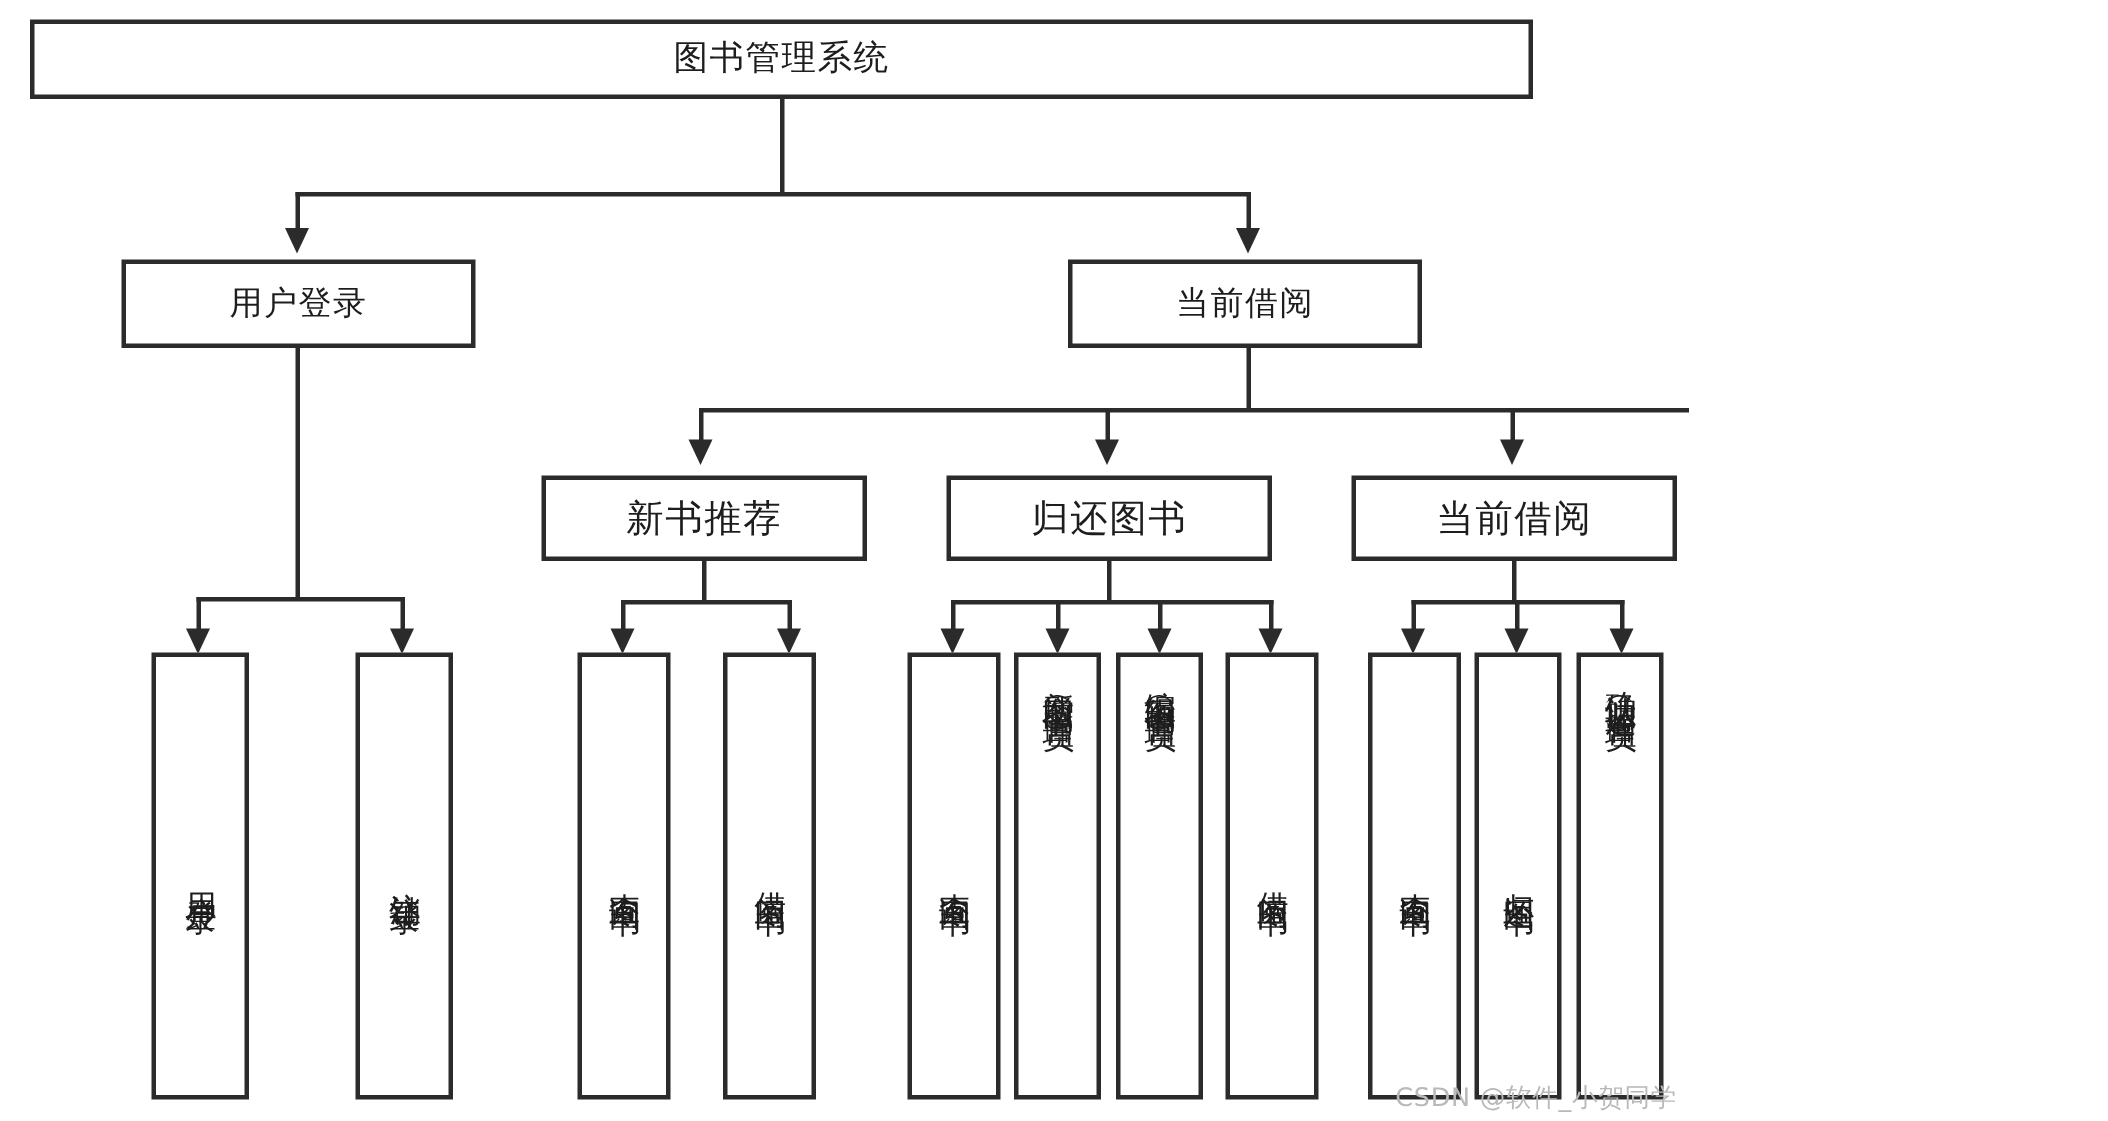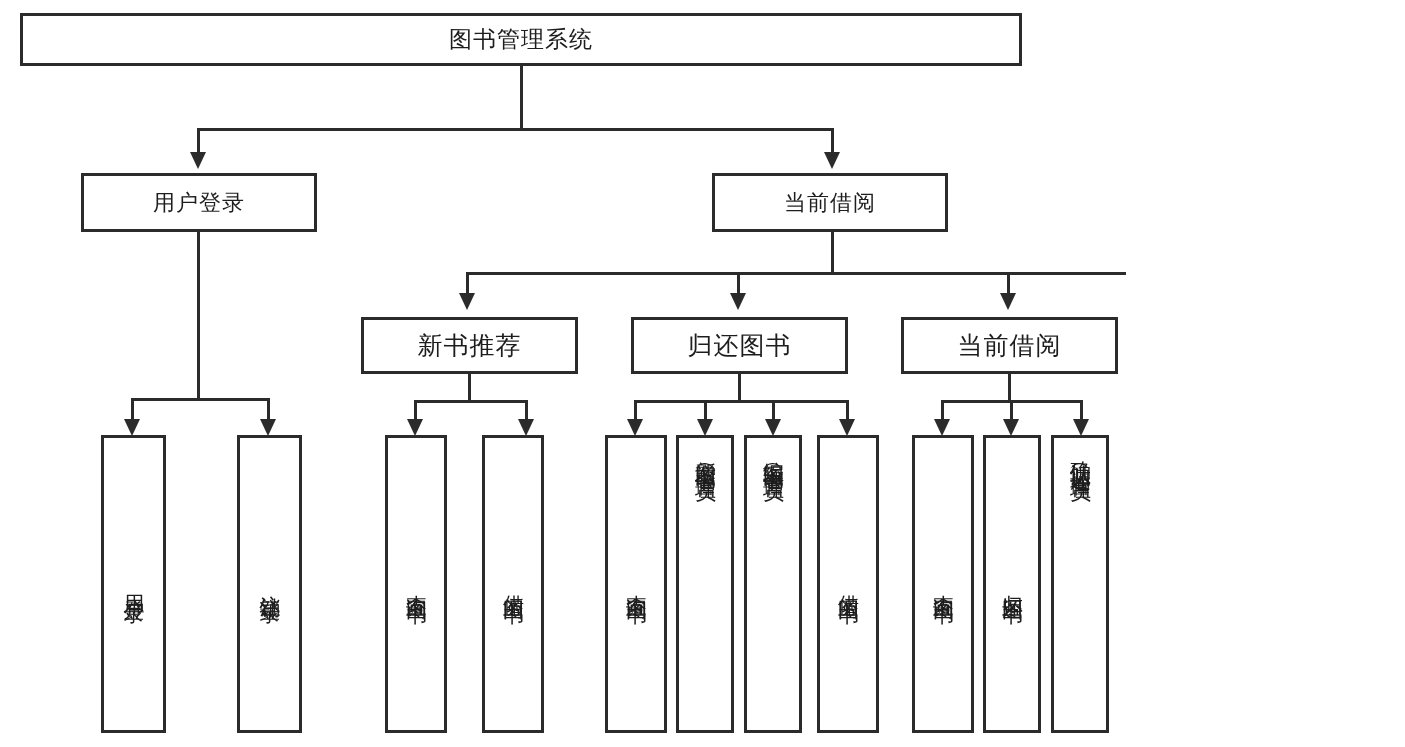--- a/index.html
+++ b/index.html
@@ -218,14 +218,15 @@
     <span class="label">确认归还（管理员）</span>
   </div>
 
   <div class="node leaf mid" style="left:1190px; top:435px; width:62px; height:298px;">
     <span class="label">新增借阅记录</span>
   </div>
   <div class="node leaf mid" style="left:1310px; top:435px; width:62px; height:298px;">
     <span class="label">查询借阅记录</span>
   </div>
 
+  <div id="watermark">CSDN @软件_小贺同学</div>
 
 </div>
 
 </body></html>

